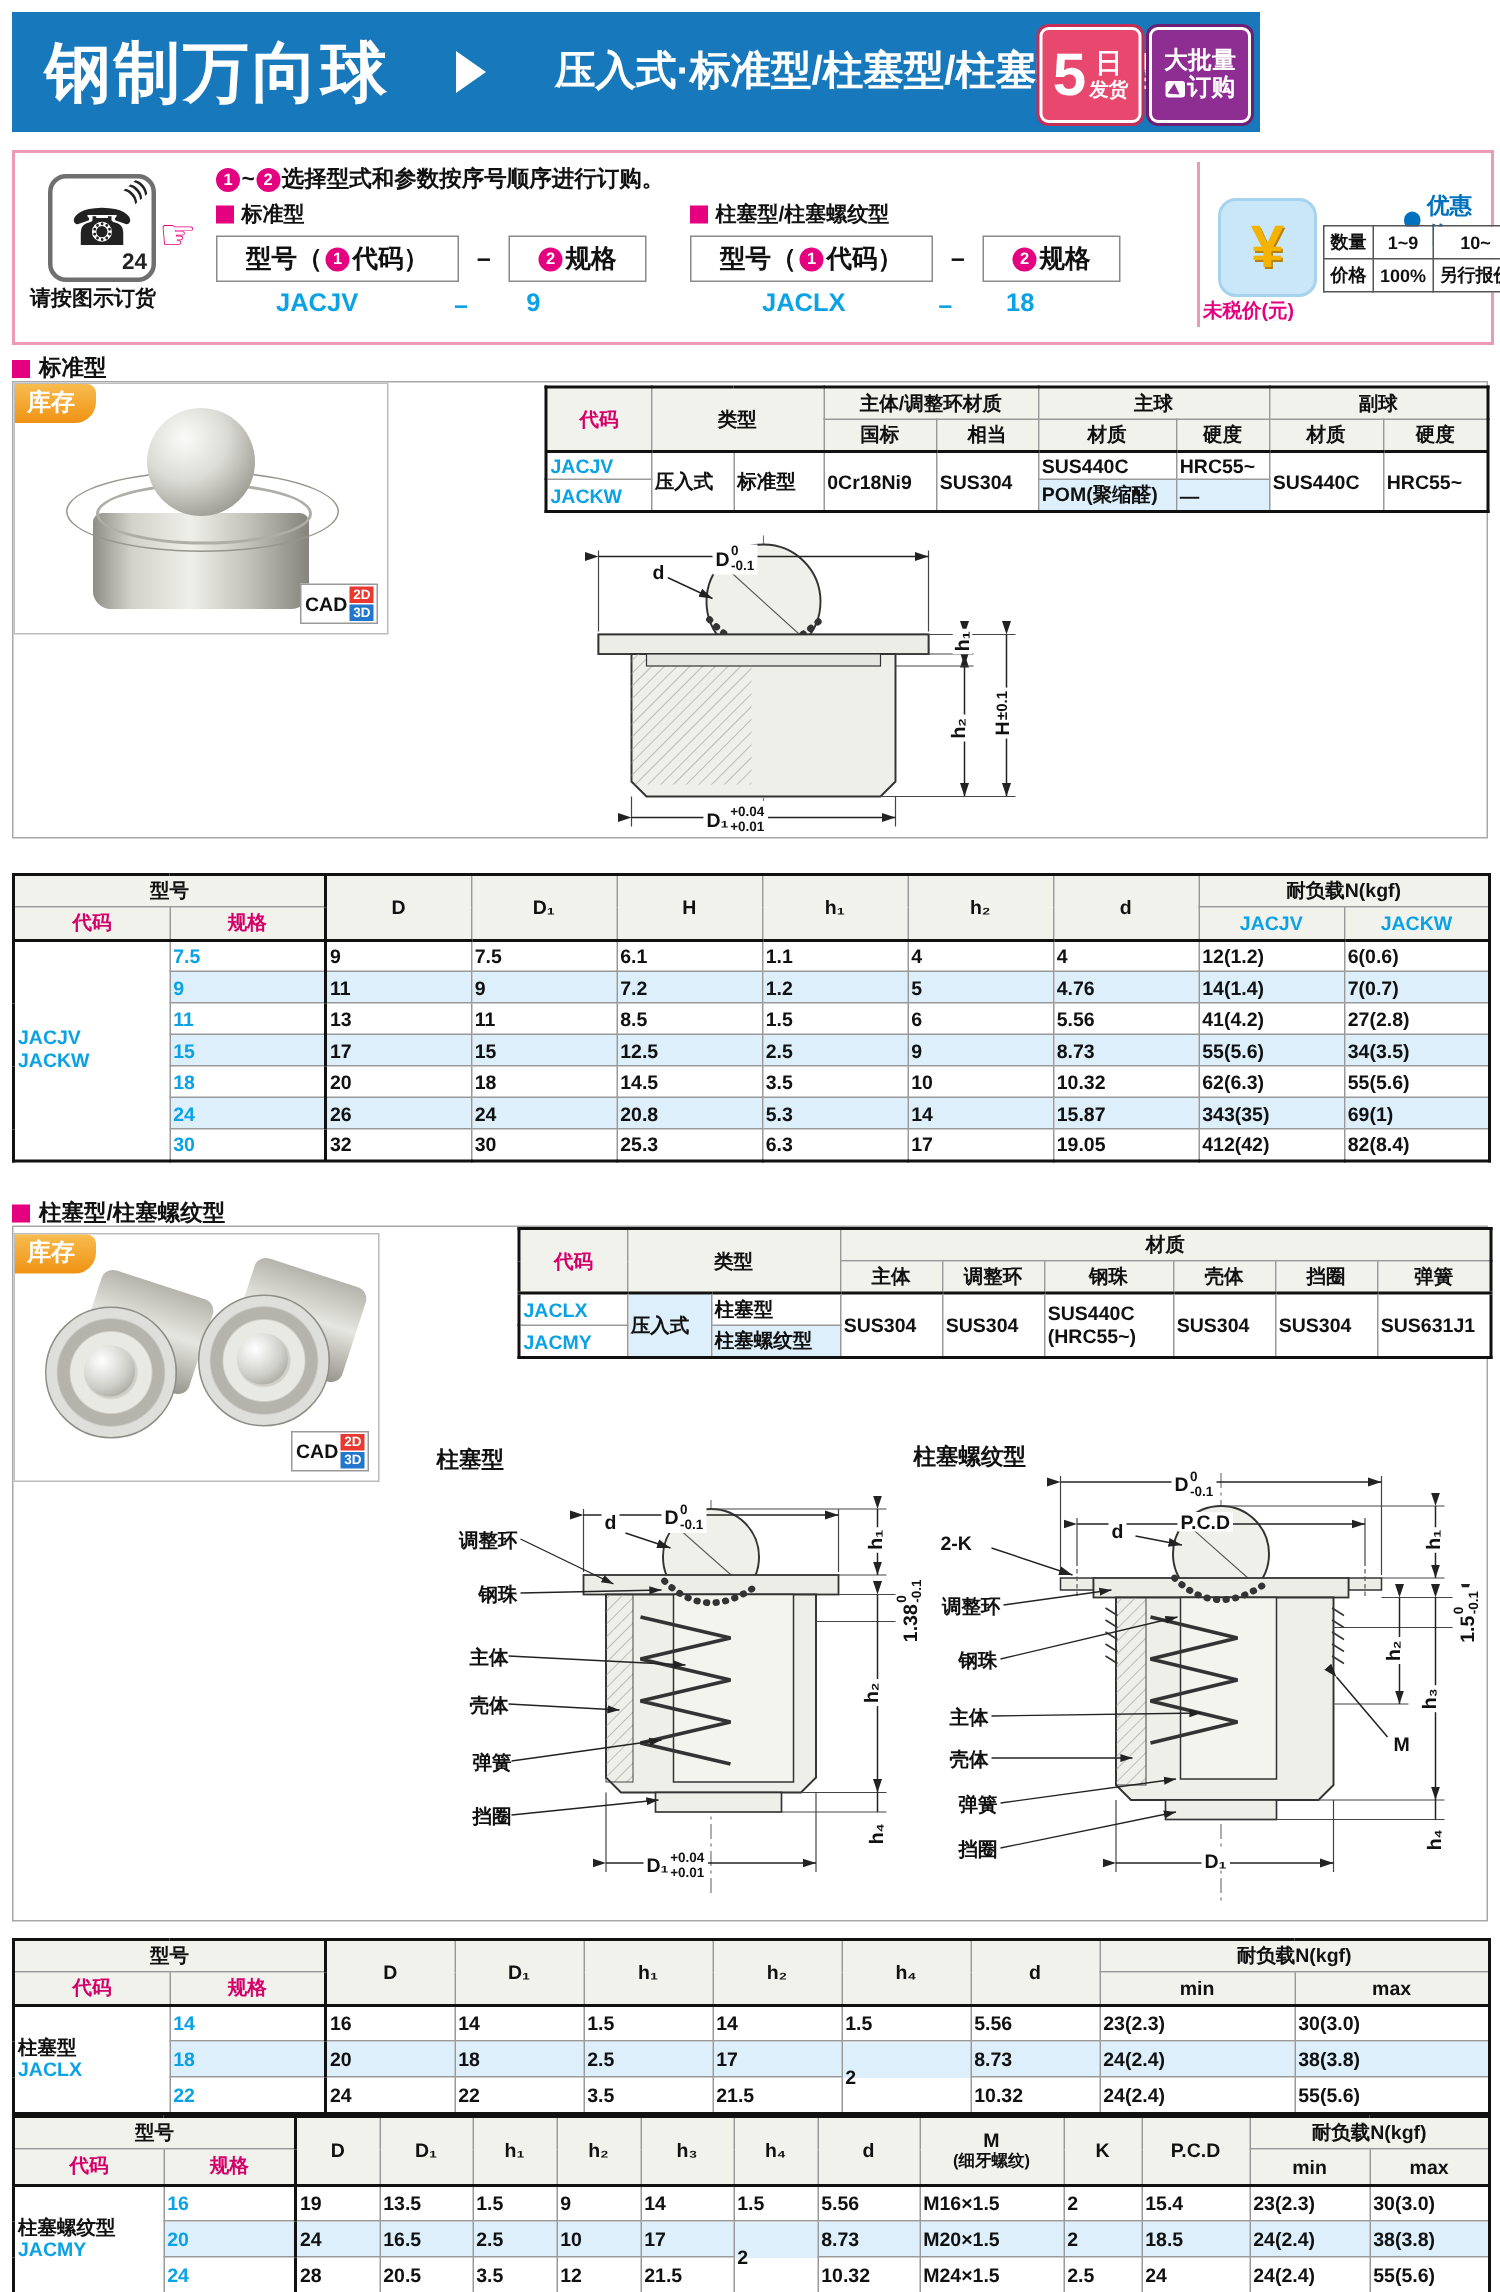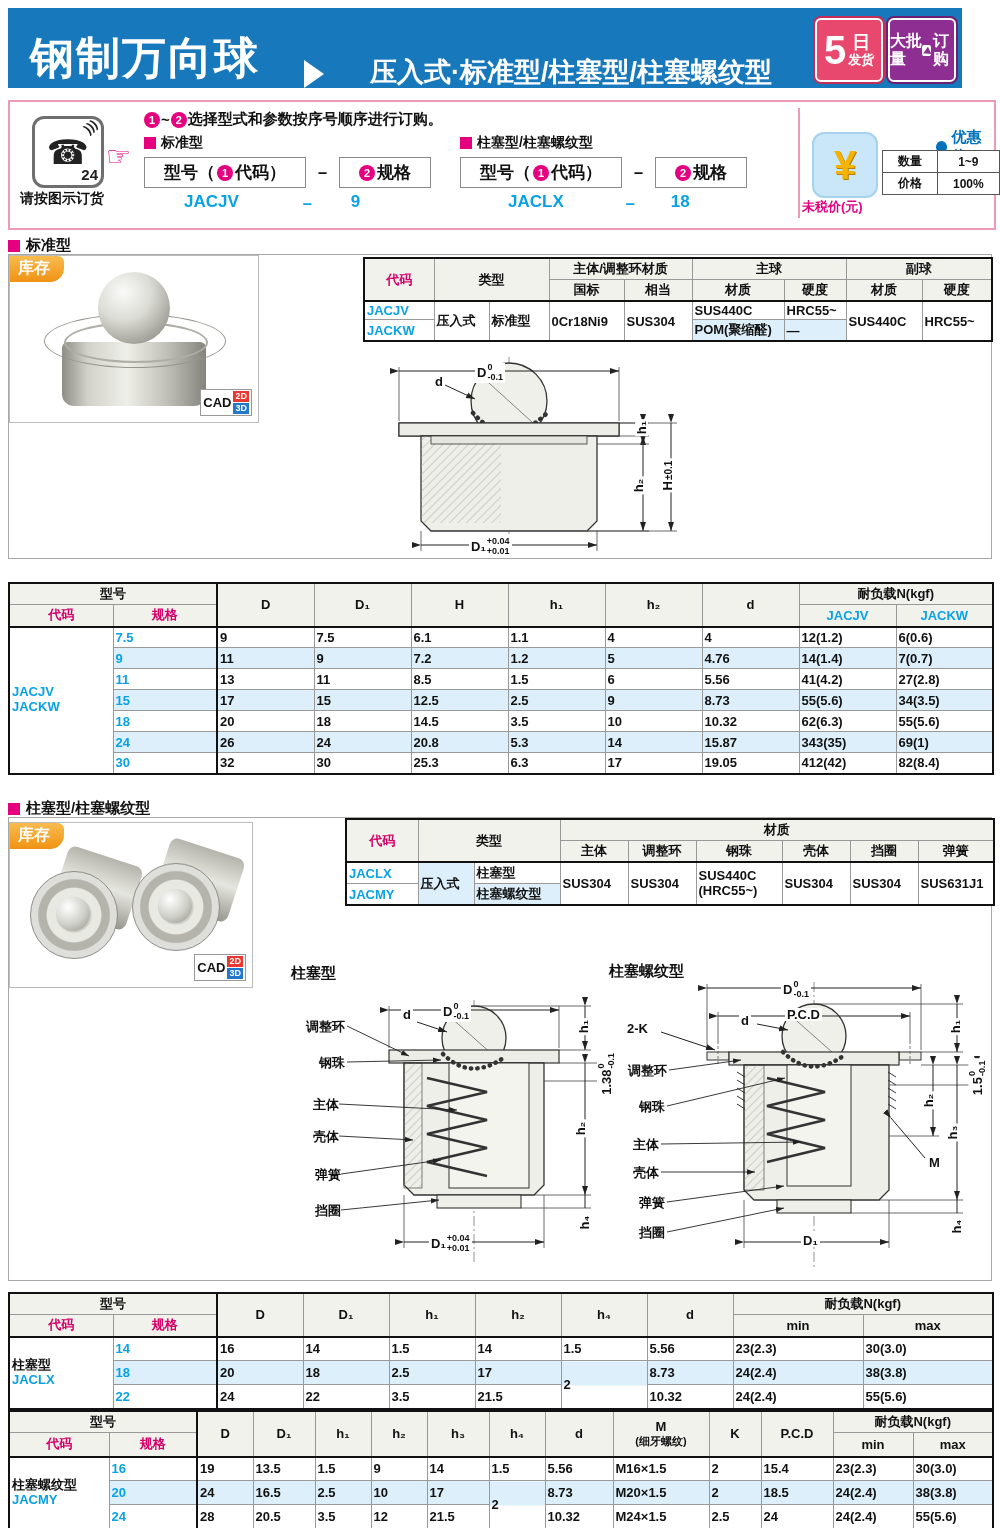--- a/index.html
+++ b/index.html
@@ -1,34 +1,34 @@
 <!DOCTYPE html>
 <html><head>
 <meta charset="utf-8">
 <style>
   html,body{margin:0;padding:0;}
   body{width:1000px;height:1528px;position:relative;background:#fff;
        font-family:"Liberation Sans","DejaVu Sans",sans-serif;color:#111;overflow:hidden;}
   .abs{position:absolute;}
 
   
-  .hdr{left:8px;top:8px;width:954px;height:80px;background:#1878bc;display:flex;align-items:flex-end;gap:36px;}
+  .hdr{left:8px;top:8px;width:832px;height:80px;background:#1878bc;display:flex;align-items:center;gap:36px;}
   .hdr-title{color:#fff;font-size:44px;font-weight:bold;margin-left:22px;letter-spacing:2px;white-space:nowrap;}
   .hdr-arrow{width:0;height:0;border-left:20px solid #fff;border-top:14px solid transparent;border-bottom:14px solid transparent;margin:0 10px 0 8px;}
   .hdr-sub{display:flex;flex-direction:row;line-height:1.1;}
   .hdr-sub1{color:#fff;font-size:27px;font-weight:bold;white-space:nowrap;}
   .hdr-sub2{color:#fff;font-size:21px;font-weight:bold;}
   .badges{position:absolute;right:6px;top:10px;display:flex;gap:5px;}
   .badge{width:64px;height:60px;border:2px solid #fff;border-radius:6px;color:#fff;display:flex;align-items:center;justify-content:center;}
   .badge-ship{background:#e8486e;box-shadow:0 0 0 2px #c42d55;}
   .badge-ship .num{font-size:40px;font-weight:bold;line-height:1;}
   .badge-ship .col{display:flex;flex-direction:column;align-items:center;margin-left:2px;}
   .badge-ship .day{font-size:18px;font-weight:bold;line-height:1.1;}
   .badge-ship .txt{font-size:13px;font-weight:bold;line-height:1.1;}
-  .badge-bulk{background:#8e2d92;box-shadow:0 0 0 2px #6d1f73;flex-direction:row;line-height:1.15;}
+  .badge-bulk{background:#8e2d92;box-shadow:0 0 0 2px #6d1f73;flex-direction:column;line-height:1.15;}
   .badge-bulk .l1{font-size:16px;font-weight:bold;}
   .badge-bulk .l2{font-size:16px;font-weight:bold;display:flex;align-items:center;gap:2px;}
   .cursor-ic{width:13px;height:11px;background:#fff;border-radius:2px;position:relative;display:inline-block;}
   .cursor-ic::after{content:"";position:absolute;left:3px;top:3px;border-left:7px solid #8e2d92;border-top:4px solid transparent;border-bottom:4px solid transparent;transform:rotate(35deg);}
 
   
   .order{left:8px;top:100px;width:984px;height:126px;border:2px solid #ec9ab5;background:#fff;}
   .phone-box{left:22px;top:14px;width:66px;height:66px;border:3px solid #6f6f6f;border-radius:12px;display:flex;align-items:center;justify-content:center;position:absolute;}
   .phone-glyph{font-size:34px;color:#222;line-height:1;}
   .phone-24{position:absolute;right:3px;bottom:2px;font-size:15px;font-weight:bold;color:#222;}
@@ -44,21 +44,21 @@
   .fmt-box{border:1px solid #8a8a8a;background:#fff;padding:3px 19px;font-size:17px;font-weight:bold;display:flex;align-items:center;gap:2px;white-space:nowrap;}
   .fmt-dash{font-size:17px;font-weight:bold;}
   .fmt-sample{display:flex;margin-top:4px;font-size:17px;font-weight:bold;color:#0aa2e4;}
   .order-divider{position:absolute;left:788px;top:6px;width:0;height:110px;border-left:2px solid #ec9ab5;}
   .yen-box{position:absolute;left:802px;top:30px;width:62px;height:62px;background:#c9e7f8;border:2px solid #a5d2ec;border-radius:12px;display:flex;align-items:center;justify-content:center;}
   .yen{font-size:40px;font-weight:bold;color:#f5b301;text-shadow:1px 1px 0 #b97f00;}
   .yen-note{position:absolute;left:792px;top:96px;font-size:13px;font-weight:bold;color:#e4007f;white-space:nowrap;}
   .price-title{position:absolute;left:926px;top:26px;font-size:15px;font-weight:bold;color:#0071bc;display:flex;align-items:center;gap:4px;}
   .dot{width:12px;height:12px;border-radius:50%;background:#0071bc;display:inline-block;}
   .price-table{position:absolute;left:872px;top:48px;border-collapse:collapse;font-size:12px;font-weight:bold;}
-  .price-table td{border:1px solid #555;padding:2px 15px;text-align:center;white-space:nowrap;background:#fff;}
+  .price-table td{border:1px solid #555;padding:2px 4px;text-align:center;white-space:nowrap;background:#fff;}
 
   
   .sec-head{position:absolute;display:flex;align-items:center;gap:6px;font-size:15px;font-weight:bold;}
   .sec-box{position:absolute;border:1px solid #a8a8a8;background:#fff;}
   .img-box{position:absolute;border:1px solid #bcbcbc;background:#fff;}
   .stock{position:absolute;left:0;top:0;background:linear-gradient(180deg,#f8bc4e,#f09214);color:#fff;font-size:16px;font-weight:bold;padding:2px 14px 3px 8px;border-radius:0 6px 14px 0;}
   .cad{position:absolute;right:6px;bottom:6px;display:inline-flex;align-items:center;border:1px solid #999;background:#fff;padding:1px 2px;gap:2px;}
   .cad .c{font-size:13px;font-weight:bold;letter-spacing:0;}
   .cad .dd{display:flex;flex-direction:column;gap:1px;}
   .cad .d2{font-size:9px;font-weight:bold;color:#fff;background:#e8382f;padding:0 2px;line-height:1.2;}

